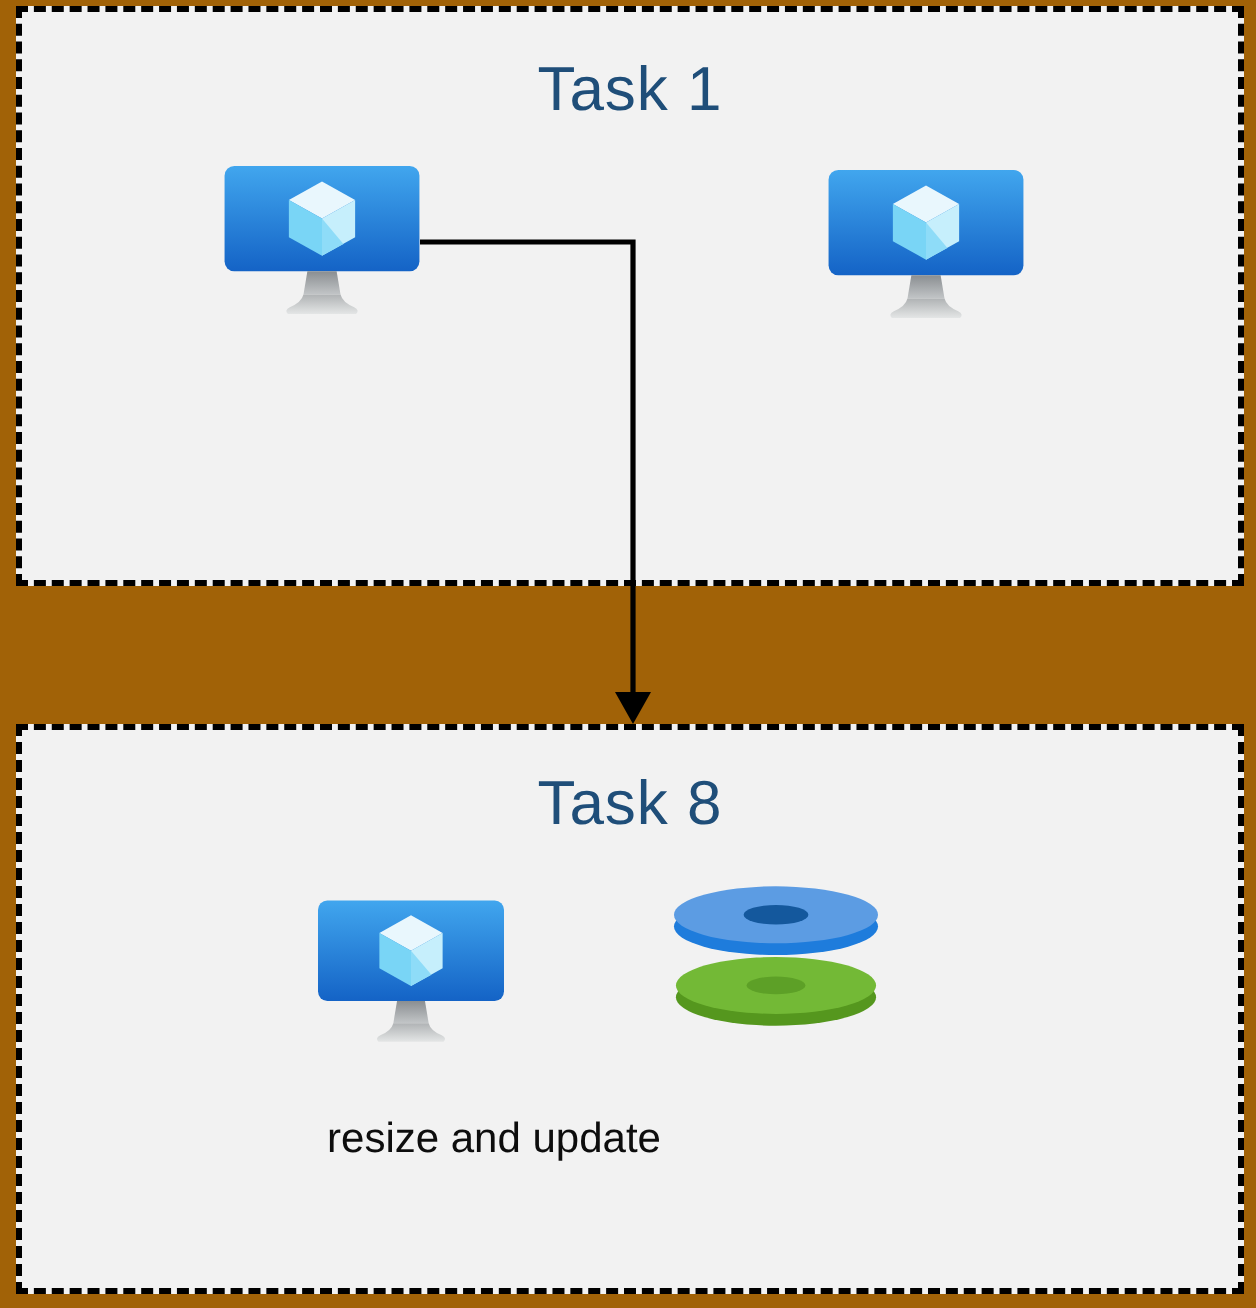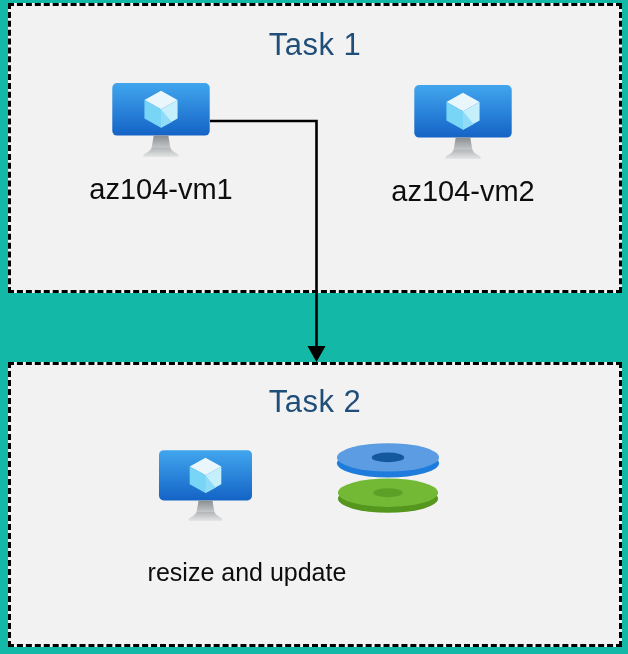--- a/index.html
+++ b/index.html
@@ -1,17 +1,17 @@
 <!DOCTYPE html>
 <html><head>
 <meta charset="utf-8">
 <style>
   html,body{margin:0;padding:0;background:#ffffff;}
   .canvas{
-    position:relative;width:628px;height:654px;background:#14b8a6;
+    position:relative;width:628px;height:654px;background:#a16207;
     font-family:"Liberation Sans",sans-serif;overflow:hidden;
   }
   .task-box{
     position:absolute;box-sizing:border-box;
     background:#f2f2f2;border:3px dashed #000000;
   }
   .box-task1{left:8px;top:3px;width:614px;height:290px;}
   .box-task2{left:8px;top:362px;width:614px;height:285px;}
   .box-title{
     position:absolute;left:0;top:21px;width:100%;text-align:center;
@@ -21,21 +21,21 @@
   .vm-group{position:absolute;width:200px;display:flex;flex-direction:column;align-items:center;}
   .vm-group-1{left:50px;top:77px;}
   .vm-group-2{left:352px;top:79px;}
   .vm-icon{width:98px;height:76px;display:block;}
   .vm-labels{margin-top:13px;text-align:center;color:#0d0d0d;font-size:29px;line-height:35px;}
   .arrow-svg{position:absolute;left:0;top:0;width:628px;height:654px;pointer-events:none;}
   .t2-vm-icon{position:absolute;left:148px;top:85px;width:93px;height:73px;}
   .t2-disks-icon{position:absolute;left:325px;top:77px;width:104px;height:72px;}
   .t2-caption{
     position:absolute;left:26px;top:193px;width:420px;text-align:center;
-    font-size:25px;color:#0d0d0d;
+    font-size:21px;color:#0d0d0d;
   }
   .hidden-defs{position:absolute;width:0;height:0;overflow:hidden;}
 </style>
 </head>
 <body>
 
 <svg class="hidden-defs" aria-hidden="true">
   <defs>
     <linearGradient id="mon-grad" x1="0" y1="0" x2="0" y2="1">
       <stop offset="0" stop-color="#41a6ee"></stop>
@@ -72,41 +72,39 @@
 <div class="canvas">
 
   <div class="task-box box-task1">
     <div class="box-title">Task 1</div>
 
     <div class="vm-group vm-group-1">
       <svg class="vm-icon">
           <use href="#sym-vm"></use>
         </svg>
       <div class="vm-labels">
-        <div>az104-vm1</div>
       </div>
     </div>
 
     <div class="vm-group vm-group-2">
       <svg class="vm-icon">
           <use href="#sym-vm"></use>
         </svg>
       <div class="vm-labels">
-        <div>az104-vm2</div>
       </div>
     </div>
   </div>
 
   <svg class="arrow-svg">
     <path d="M210,121 H316.5 V347" stroke="#000000" stroke-width="2.6" fill="none"></path>
     <polygon points="307.5,346 325.5,346 316.5,362" fill="#000000"></polygon>
   </svg>
 
   <div class="task-box box-task2">
-    <div class="box-title">Task 2</div>
+    <div class="box-title">Task 8</div>
     <svg class="t2-vm-icon">
         <use href="#sym-vm"></use>
       </svg>
     <svg class="t2-disks-icon">
         <use href="#sym-disks"></use>
       </svg>
     <div class="t2-caption">resize and update</div>
   </div>
 
 </div>

